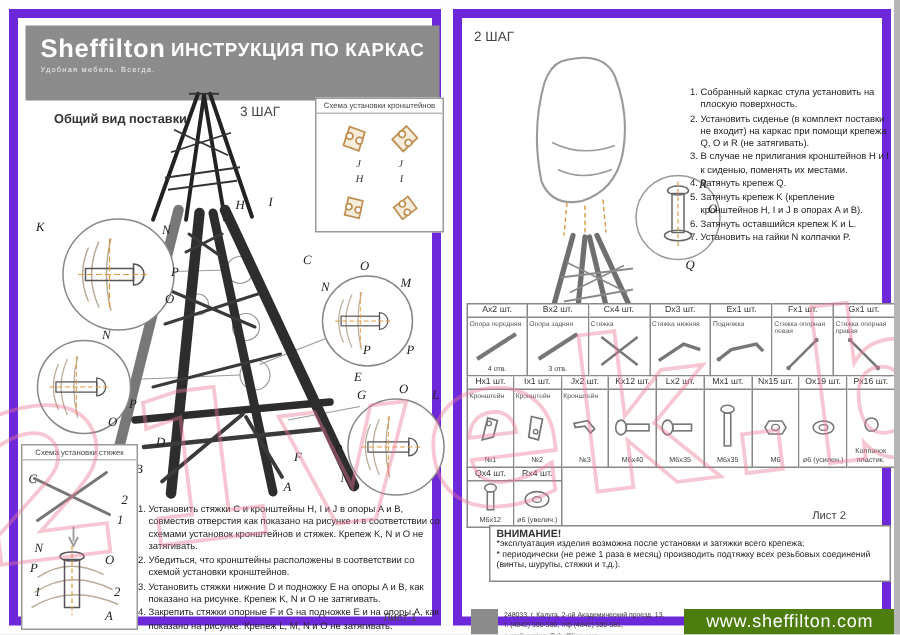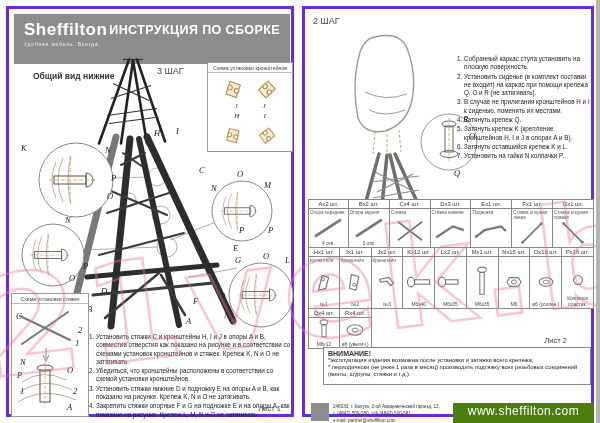--- a/index.html
+++ b/index.html
@@ -1,18 +1,18 @@
 <!DOCTYPE html>
 <html><head>
 <meta charset="utf-8">
 <style>
   html,body{margin:0;padding:0;background:#e8e8e8;}
   .canvas{position:relative;width:600px;height:423px;background:#fdfdfd;overflow:hidden;
           font-family:"Liberation Sans",sans-serif;color:#333;border-right:4px solid #b5b5b5;box-sizing:border-box;}
-  .page{position:absolute;background:#fff;border:3px solid #6d28d9;box-sizing:border-box;}
+  .page{position:absolute;background:#fff;border:6px solid #6d28d9;box-sizing:border-box;}
   #page1{left:6px;top:6px;width:288px;height:411px;}
   #page2{left:302px;top:6px;width:292px;height:411px;}
 
   
   .hdr{position:absolute;left:5px;top:5px;width:276px;height:50px;background:#8c8c8c;}
   .brand{position:absolute;left:10px;top:7px;color:#fff;}
   .brand-name{font-size:17px;font-weight:bold;letter-spacing:.5px;line-height:18px;}
   .brand-tag{font-size:5px;letter-spacing:.8px;margin-top:2px;color:#efefef;}
   .hdr-titles{position:absolute;right:10px;top:9px;text-align:right;color:#fff;font-weight:bold;}
   .hdr-t1{font-size:12.5px;letter-spacing:.4px;}
@@ -72,25 +72,25 @@
 <div class="canvas">
 
   <div class="page" id="page1">
 
     <div class="hdr">
       <div class="brand">
         <div class="brand-name">Sheffilton</div>
         <div class="brand-tag">Удобная мебель. Всегда.</div>
       </div>
       <div class="hdr-titles">
-        <div class="hdr-t1">ИНСТРУКЦИЯ ПО СБОРКЕ</div>
-      </div>
-    </div>
-
-    <div class="lbl-bold" style="left:24px;top:62px;">Общий вид нижние</div>
+        <div class="hdr-t1">ИНСТРУКЦИЯ ПО КАРКАС</div>
+      </div>
+    </div>
+
+    <div class="lbl-bold" style="left:24px;top:62px;">Общий вид поставки</div>
     <div class="lbl-step" style="left:148px;top:57px;">3 ШАГ</div>
 
     <div class="diagram" style="left:72px;top:44px;width:100px;height:96px;">
       <svg width="100" height="96" viewBox="0 0 100 95">
         <g fill="none" stroke="#222" stroke-width="2.6" stroke-linecap="round">
           <path d="M48,6 L18,90"></path>
             <path d="M52,7 L40,90"></path>
           <path d="M56,6 L84,88"></path>
             <path d="M52,7 L66,90"></path>
         </g>

